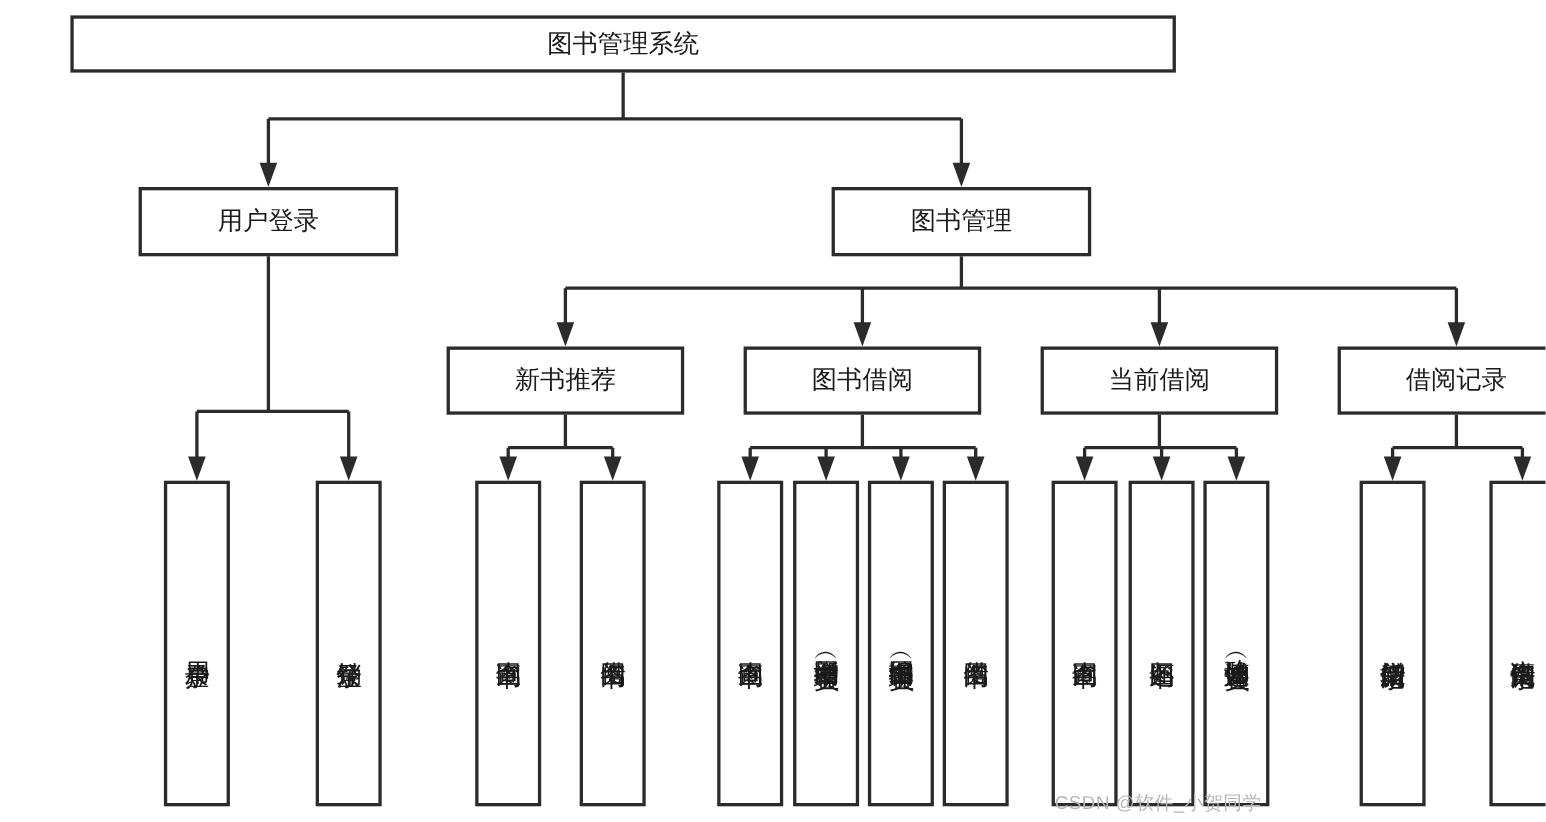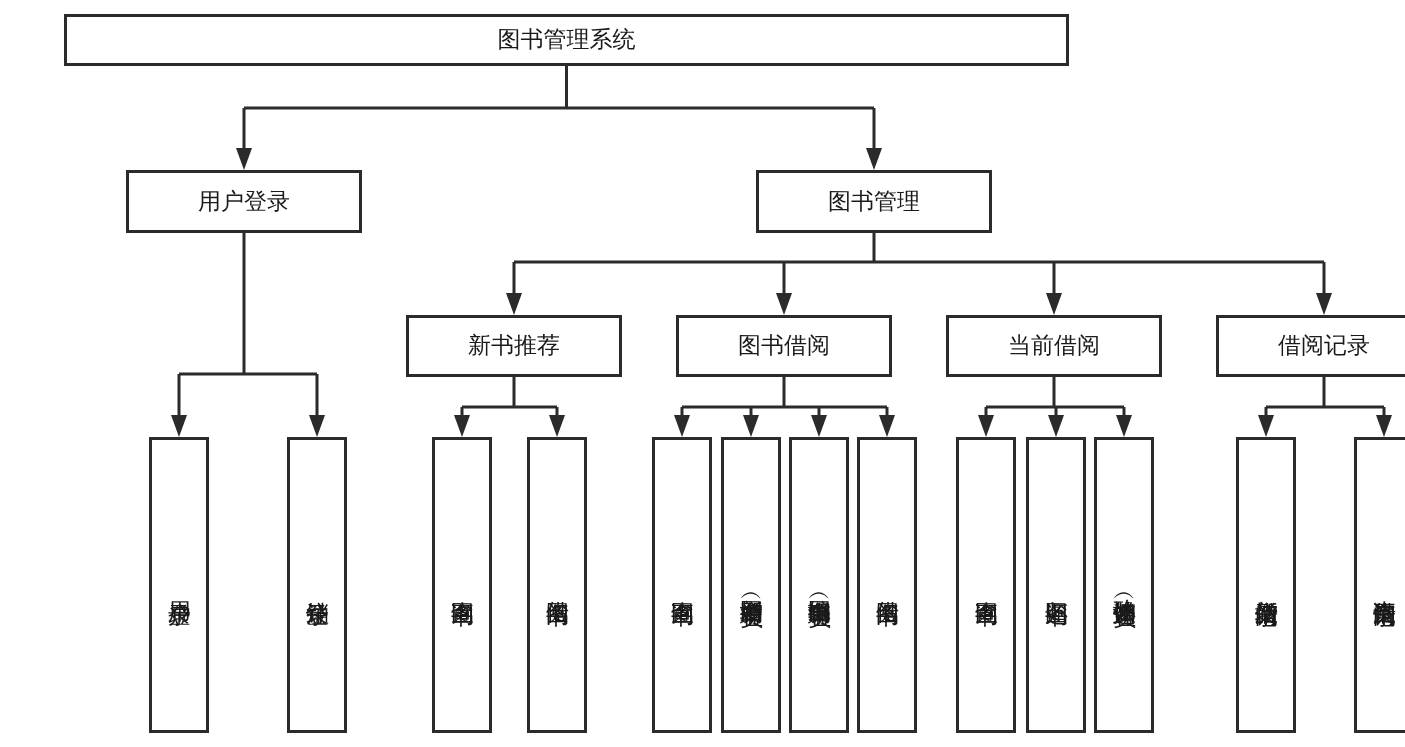--- a/index.html
+++ b/index.html
@@ -244,13 +244,14 @@
       <div class="leaf-label" style="left: 608px; top: 437px; width: 60px; height: 296px;">查询图书</div>
       <div class="leaf-label" style="left: 677px; top: 437px; width: 60px; height: 296px;">新增图书（管理员）</div>
       <div class="leaf-label" style="left: 745px; top: 437px; width: 60px; height: 296px;">编辑图书（管理员）</div>
       <div class="leaf-label" style="left: 813px; top: 437px; width: 60px; height: 296px;">借阅图书</div>
       <div class="leaf-label" style="left: 912px; top: 437px; width: 60px; height: 296px;">查询图书</div>
       <div class="leaf-label" style="left: 982px; top: 437px; width: 60px; height: 296px;">归还图书</div>
       <div class="leaf-label" style="left: 1050px; top: 437px; width: 60px; height: 296px;">确认归还（管理员）</div>
       <div class="leaf-label" style="left: 1192px; top: 437px; width: 60px; height: 296px;">新增借阅记录</div>
       <div class="leaf-label" style="left: 1310px; top: 437px; width: 60px; height: 296px;">查询借阅记录</div>
     </div>
+  <div id="watermark">CSDN @软件_小贺同学</div>
 </div>
 
 </body></html>

